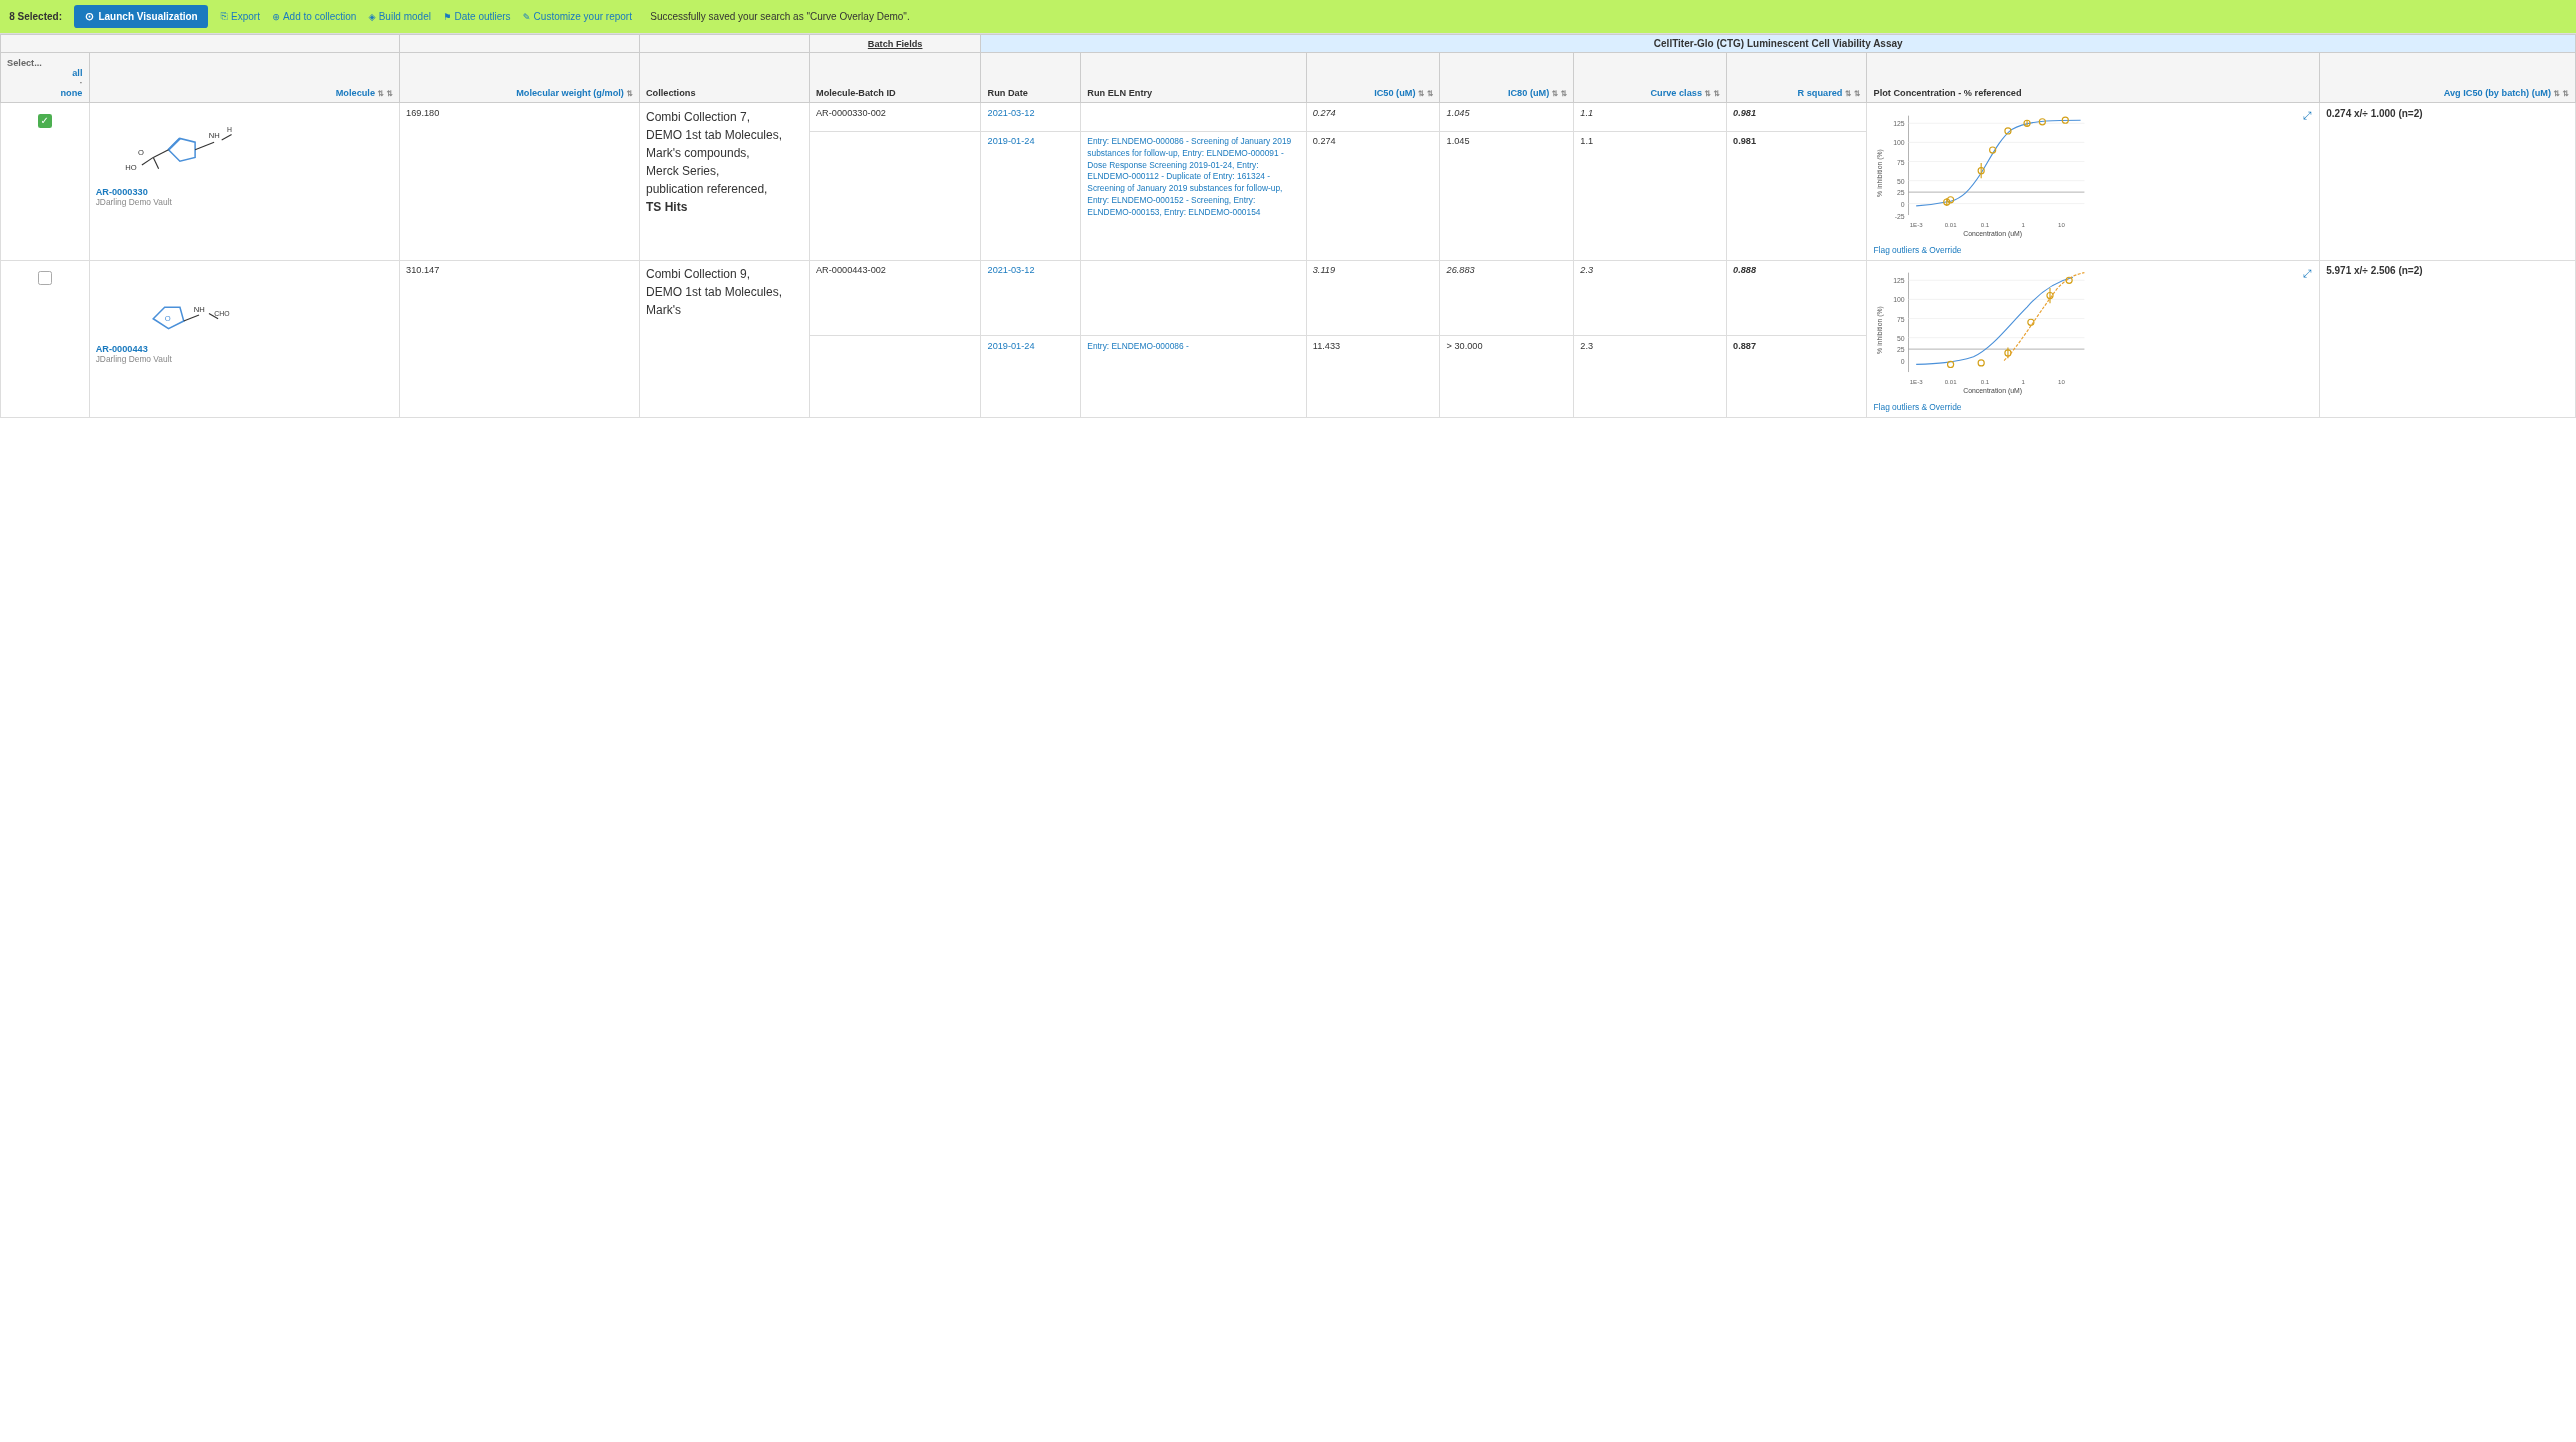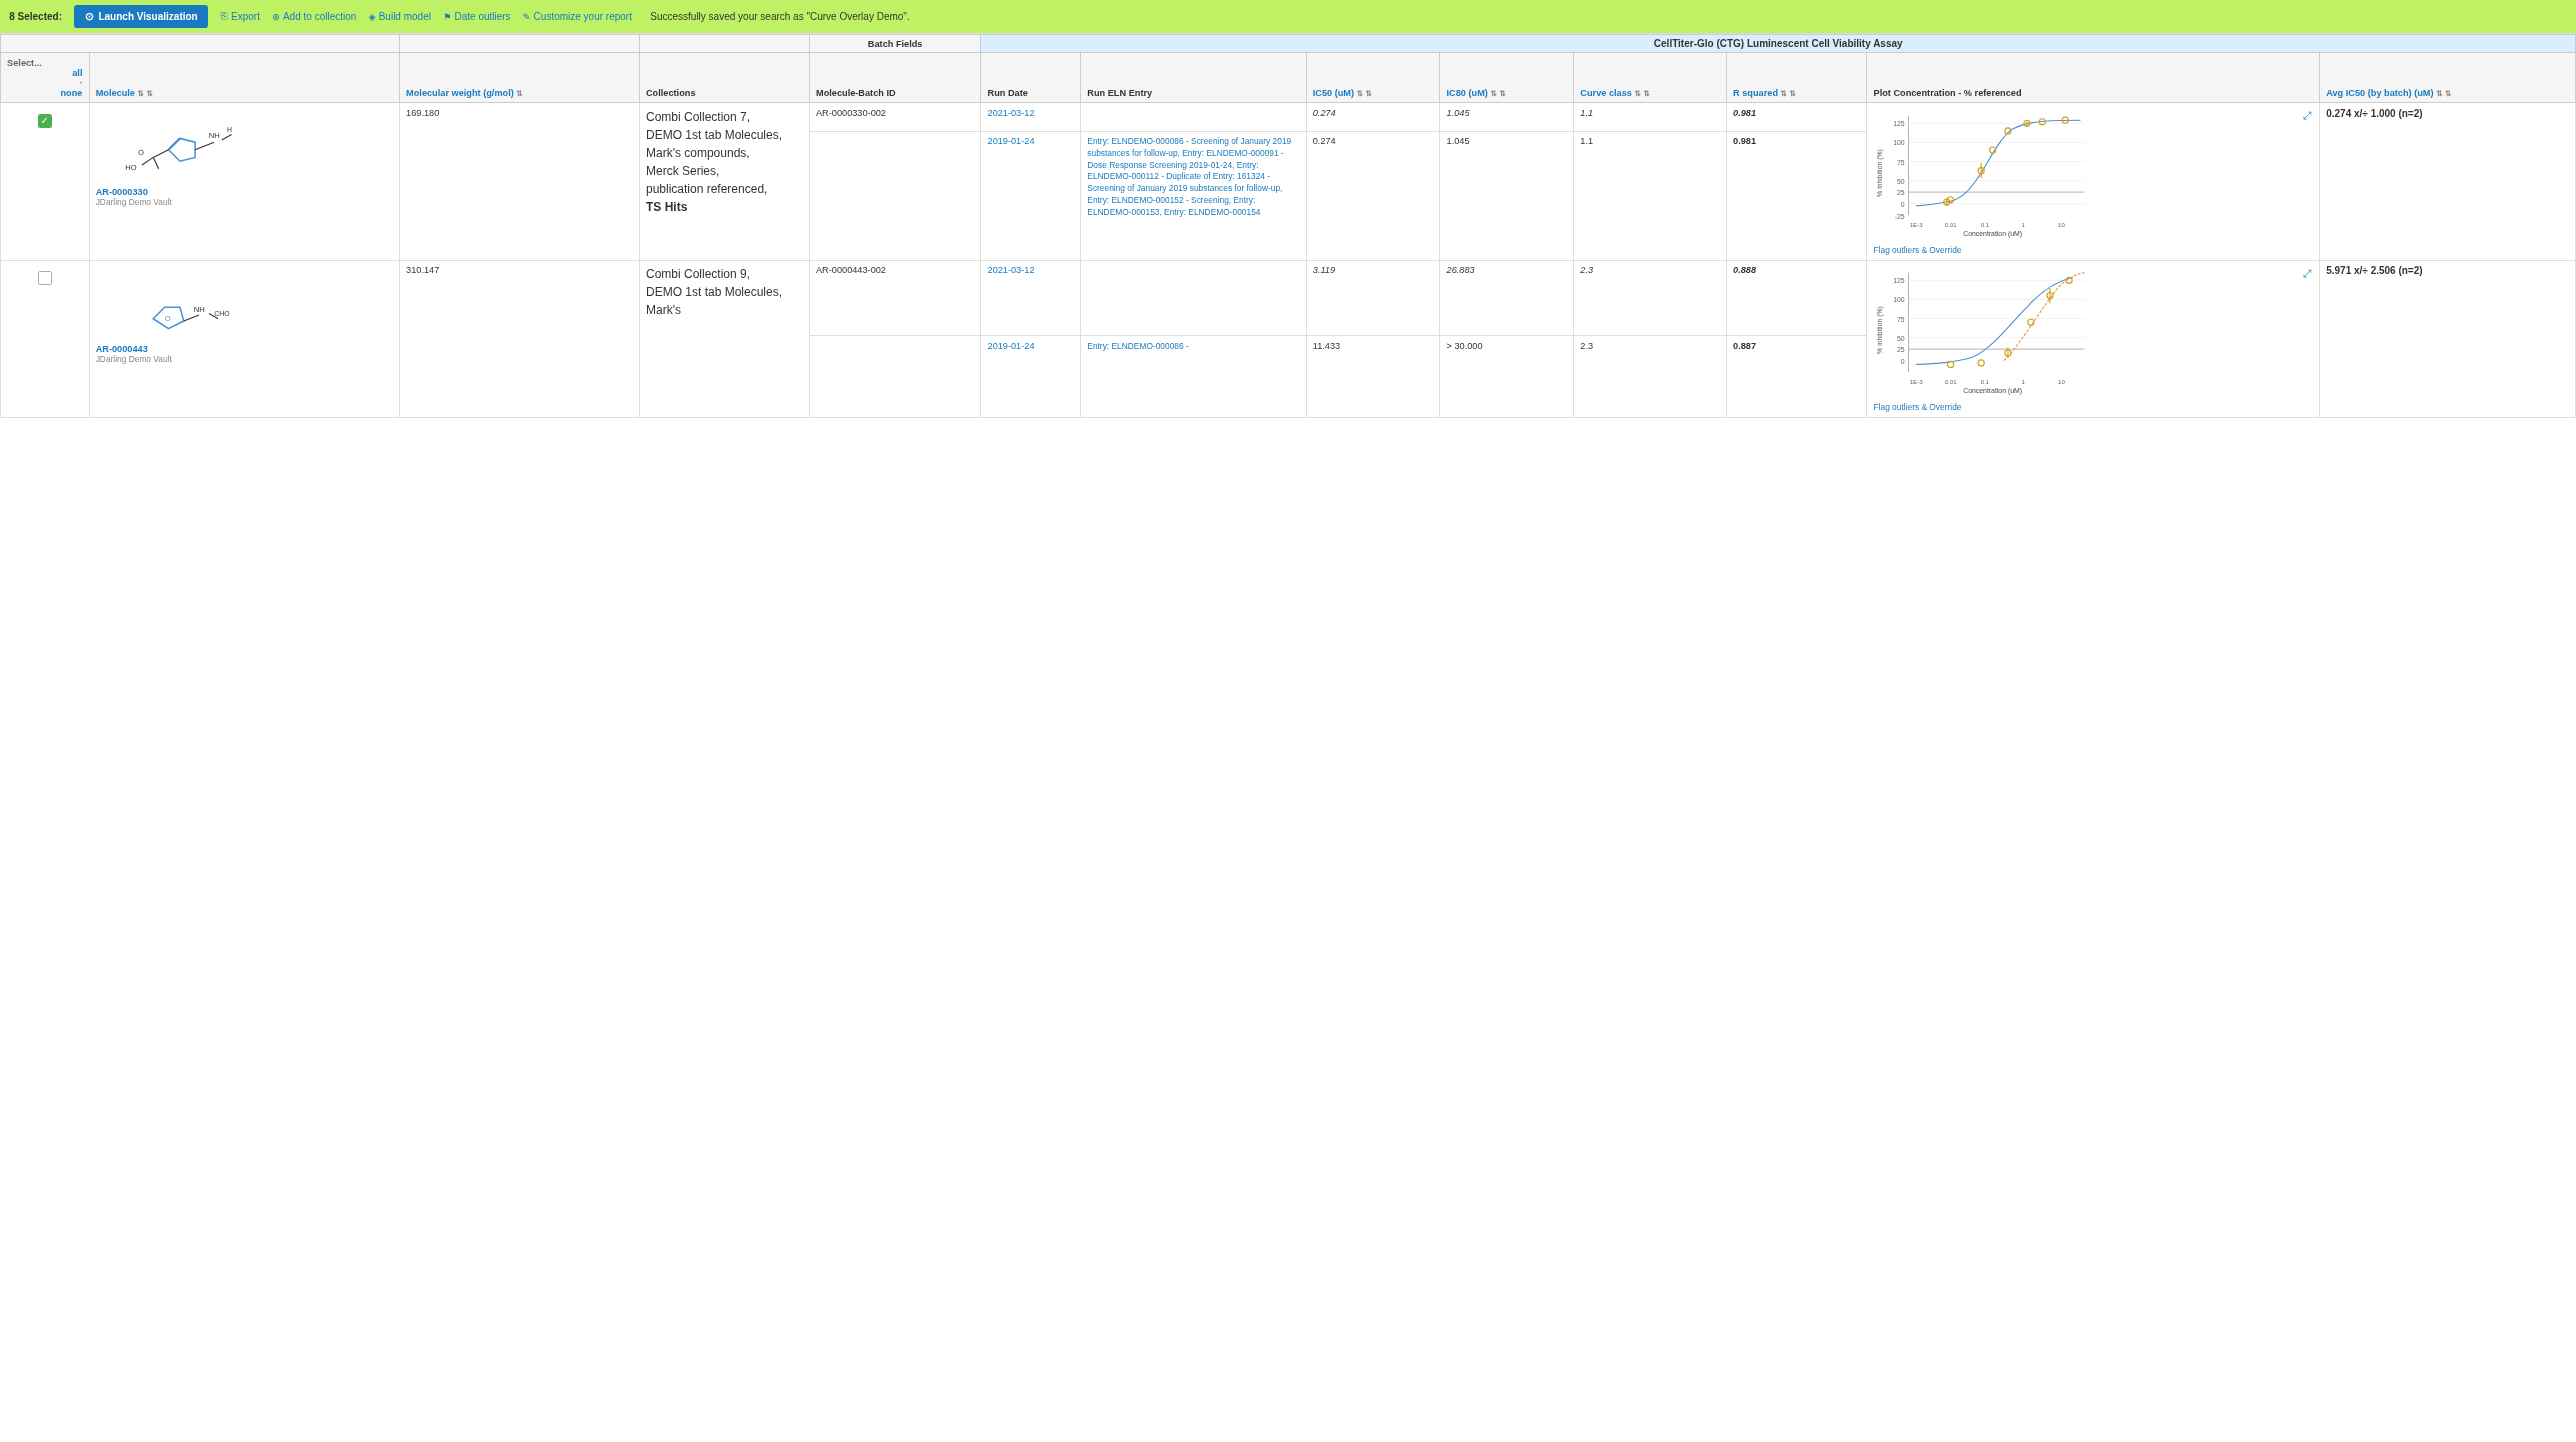--- a/index.html
+++ b/index.html
@@ -67,21 +67,21 @@
       border: 0.8px solid #ccc;
       padding: 4.6px 6.1px;
       text-align: left;
       font-size: 9.2px;
       font-weight: bold;
       vertical-align: bottom;
       white-space: nowrap;
     }
     thead tr.header-cols th.sortable { cursor: pointer; }
     thead tr.header-cols th.sortable::after { content: " ⇅"; font-size: 7.6px; color: #888; }
-    thead tr.header-cols th.blue { color: #1a7abf; }
+    thead tr.header-cols th.blue { color: #1a7abf; text-align: right; }
     thead tr.header-cols th .sort-arrow { font-size: 7.6px; color: #888; }
 
     
     .col-select { width: 46px; min-width: 46px; text-align: center; }
     .col-molecule { width: 168px; min-width: 153px; }
     .col-mw { width: 69px; min-width: 61px; }
     .col-collections { width: 92px; min-width: 76px; }
     .col-batch-id { width: 84px; min-width: 76px; }
     .col-run-date { width: 54px; min-width: 50px; }
     .col-eln { width: 122px; min-width: 107px; }
@@ -209,21 +209,21 @@
   <span class="success-msg">Successfully saved your search as "Curve Overlay Demo".</span>
 </div>
 
 <div class="table-wrapper">
 <table>
   <thead>
     <tr class="header-assay">
       <th colspan="2" style="background:#f5f5f5;border:0.8px solid #ccc;"></th>
       <th style="background:#f5f5f5;border:0.8px solid #ccc;"></th>
       <th style="background:#f5f5f5;border:0.8px solid #ccc;"></th>
-      <th style="background:#f5f5f5;border:0.8px solid #ccc;">
+      <th style="background:#f5f5f5;border:0.8px solid #ccc;text-decoration:underline;">
         <span>Batch Fields</span>
       </th>
       <th colspan="8" class="assay-name">CellTiter-Glo (CTG) Luminescent Cell Viability Assay</th>
     </tr>
     <tr class="header-cols">
       <th class="col-select select-header">
         <div class="select-label">Select...</div>
         <div class="select-links">
           <a class="select-link">all</a>
           <span class="select-dot">·</span>

